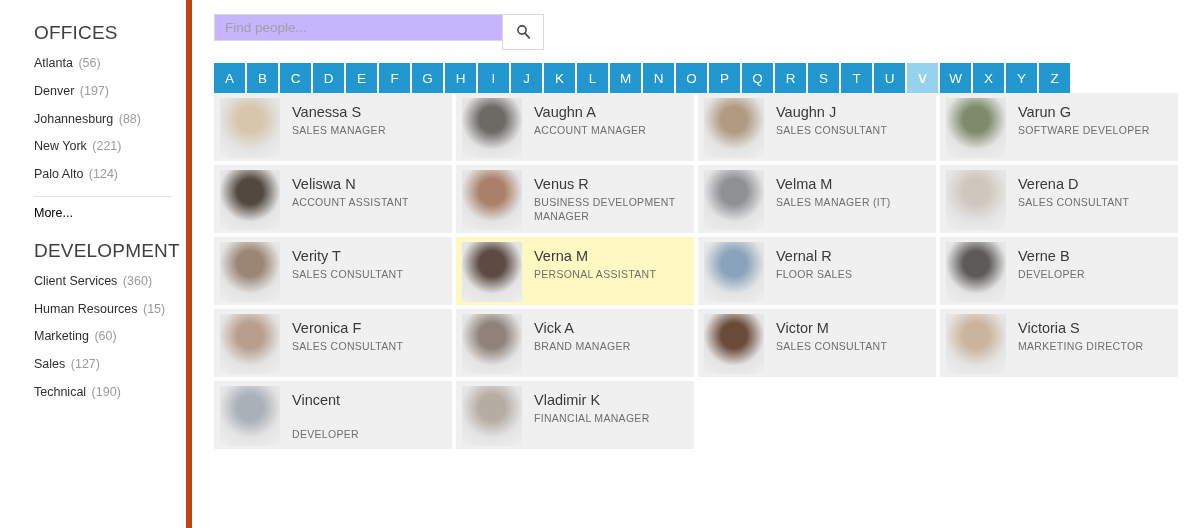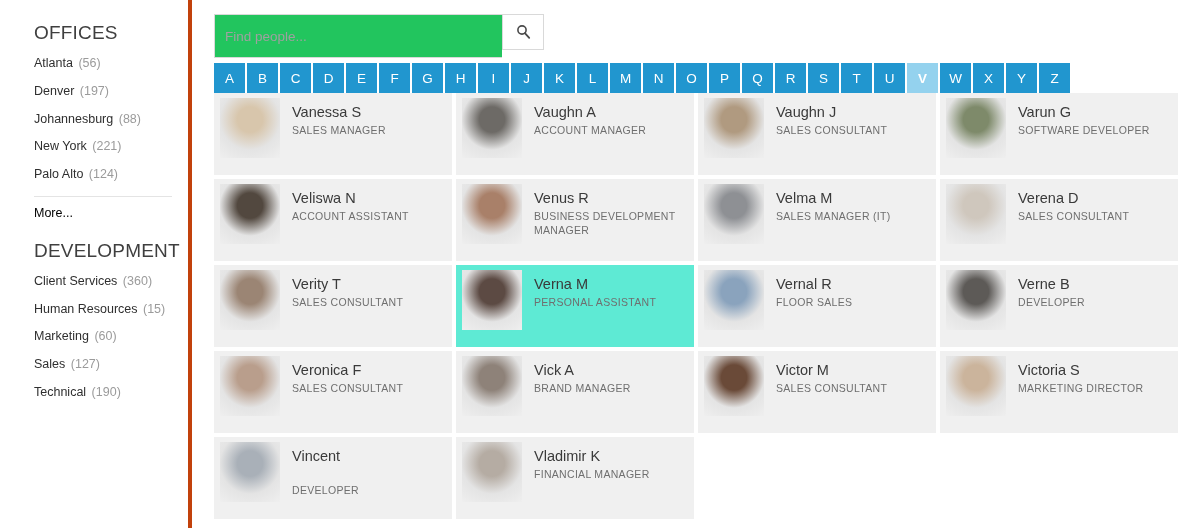--- a/index.html
+++ b/index.html
@@ -10,21 +10,21 @@
     font-family: "Liberation Sans", sans-serif;
     color: #3b3b3b;
     overflow: hidden;
   }
   .page { display: flex; width: 1200px; height: 528px; }
 
   
   .sidebar {
     width: 192px; flex: 0 0 192px;
     padding: 22px 0 0 34px;
-    border-right: 4px solid #c2410c;
+    border-right: 6px solid #c2410c;
     height: 528px;
   }
   .facet-title {
     font-size: 19px; font-weight: 400; color: #3f3f3f;
     letter-spacing: .2px; margin: 0 0 6px 0;
   }
   .facet-list { list-style: none; margin: 0; padding: 0; }
   .facet-item {
     font-size: 12.5px; color: #2f2f2f;
     padding: 7px 0 7px 0; line-height: 1.1;
@@ -36,23 +36,23 @@
     padding-top: 9px; margin-top: 7px;
     border-top: 1px solid #e4e4e4; width: 138px;
   }
   .facet-block-2 { margin-top: 20px; }
 
   
   .main { flex: 1; padding: 14px 0 0 22px; position: relative; }
 
   .searchbar { display: flex; width: 330px; height: 36px; }
   .search-input {
-    flex: 1; height: 44px;
+    flex: 1; height: 27px;
     border: 1px solid #d9d9d9; border-right: none;
-    background: #22c55e; outline: none;
+    background: #c4b5fd; outline: none;
     font-family: "Liberation Sans", sans-serif;
     font-size: 13.5px; color: #444;
     padding: 0 10px;
   }
   .search-input::placeholder { color: #a0a0a0; }
   .search-btn {
     width: 42px; height: 36px;
     border: 1px solid #d9d9d9; background: #fff;
     display: flex; align-items: center; justify-content: center;
     cursor: pointer; padding: 0;
@@ -74,25 +74,25 @@
     margin-top: 16px; margin-bottom: 10px;
   }
 
   
   .grid {
     display: grid;
     grid-template-columns: repeat(4, 238px);
     gap: 4px 4px;
   }
   .card {
-    background: #f0f0f0; height: 82px;
+    background: #f0f0f0; height: 68px;
     display: flex; align-items: flex-start;
     padding: 5px 6px; cursor: pointer; overflow: hidden;
   }
-  .card.selected { background: #5eead4; }
+  .card.selected { background: #fef9c3; }
   .thumb {
     width: 60px; height: 60px; flex: 0 0 60px;
     background: #cfcfcf; overflow: hidden; position: relative;
   }
   .thumb .ph { position: absolute; inset: 0; }
   .card-text { padding: 6px 0 0 12px; min-width: 0; }
   .p-name {
     font-size: 14.5px; color: #3a3a3a; line-height: 1.15;
     white-space: nowrap; overflow: hidden;
   }

